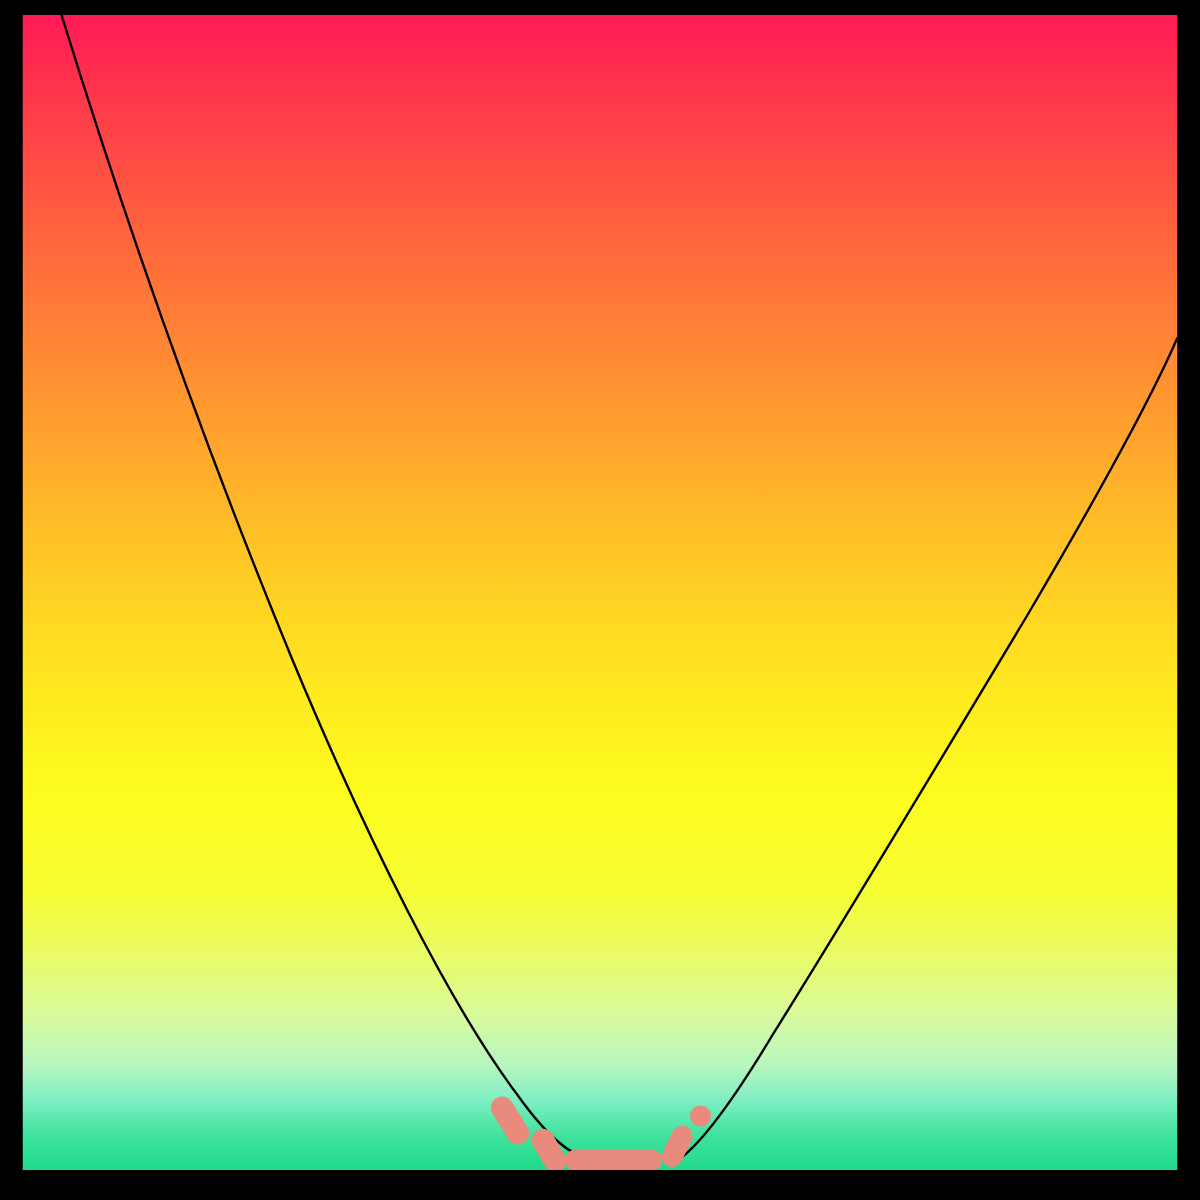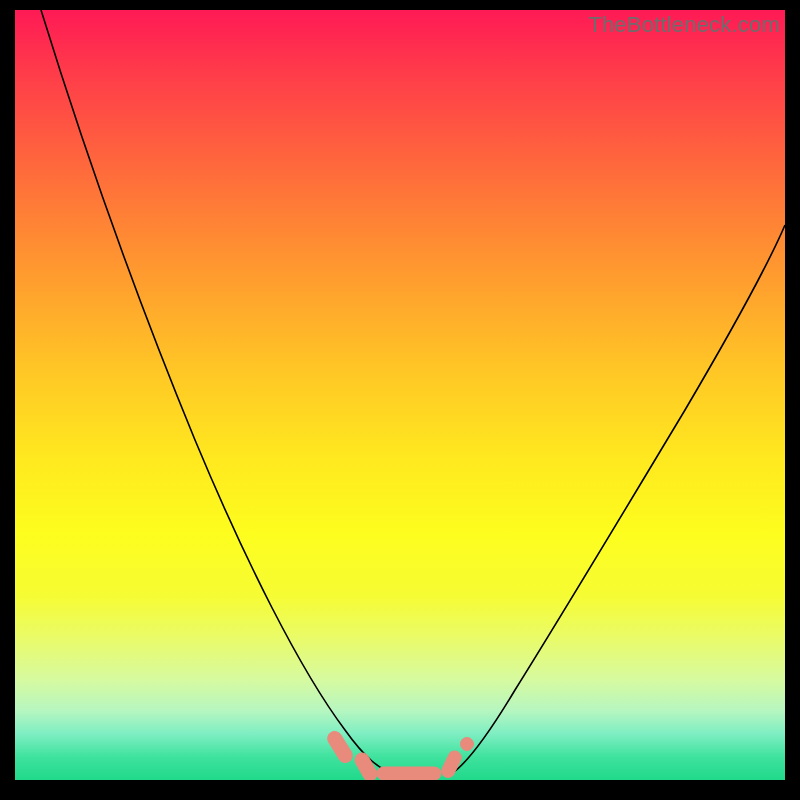--- a/index.html
+++ b/index.html
@@ -94,14 +94,13 @@
       <g>
         <rect class="blob" x="318" y="720" width="14" height="34" rx="7" ry="7" transform="rotate(-32 325 737)"></rect>
         <rect class="blob" x="344" y="742" width="14" height="30" rx="7" ry="7" transform="rotate(-30 351 757)"></rect>
         <rect class="blob" x="362" y="757" width="64" height="13" rx="6.5" ry="6.5"></rect>
         <rect class="blob" x="430" y="740" width="13" height="28" rx="6.5" ry="6.5" transform="rotate(26 436 754)"></rect>
         <circle class="blob" cx="452" cy="734" r="6.5"></circle>
       </g>
     </svg>
   </div>
 
-  <div class="watermark">TheBottleneck.com</div>
 </div>
 
 </body></html>

